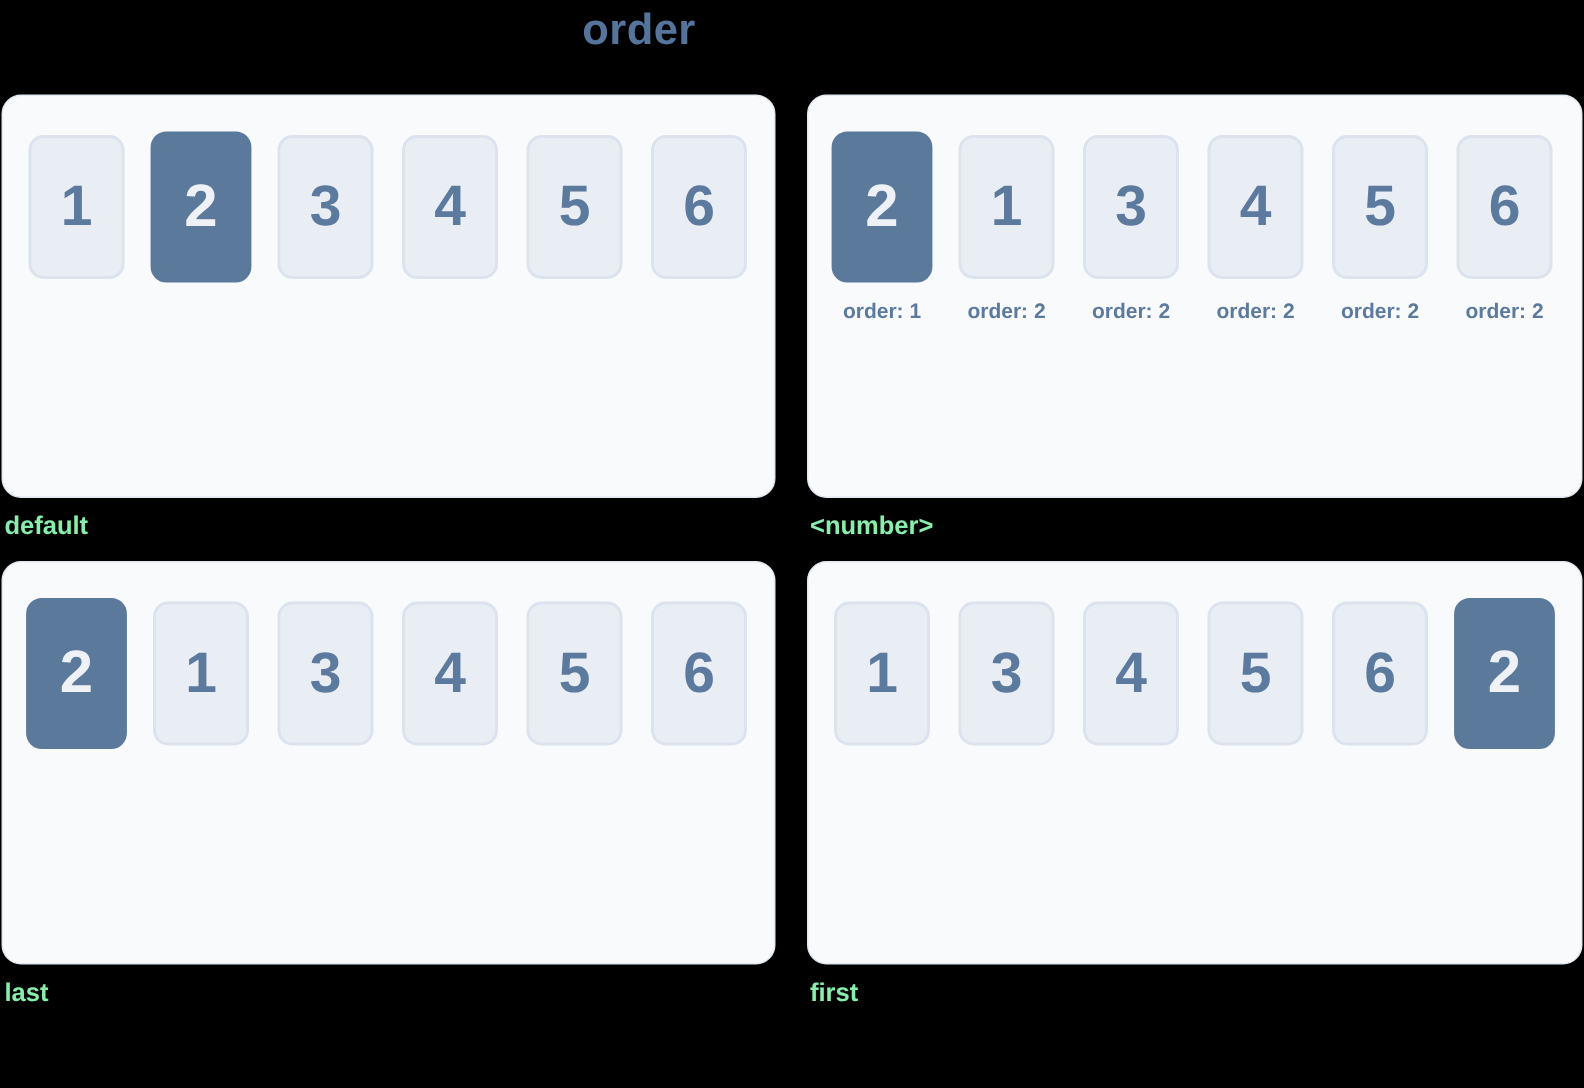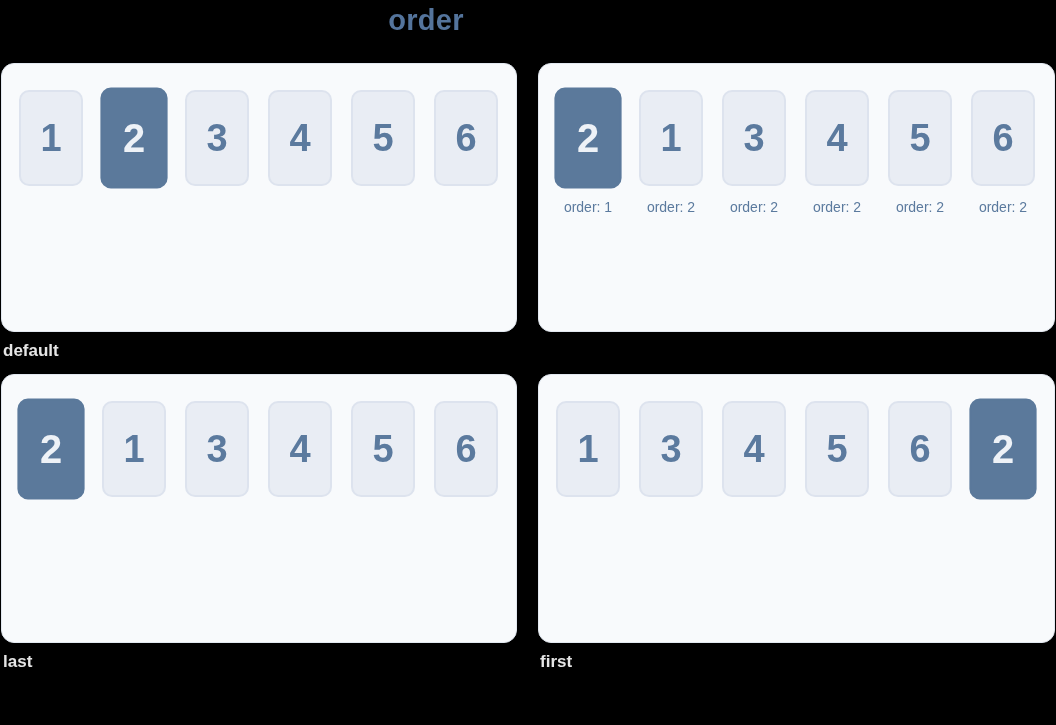--- a/index.html
+++ b/index.html
@@ -68,30 +68,30 @@
   }
   .box.highlight {
     background: #5b799b;
     border-color: #5b799b;
     color: #eef2f7;
     transform: scale(1.05);
   }
   .sub-label {
     margin-top: 13px;
     font-size: 14px;
-    font-weight: 400;
+    font-weight: 700;
     color: #5b7a9e;
     white-space: nowrap;
   }
   .caption {
     margin: 9px 0 13px 2px;
     font-size: 17px;
     line-height: 20px;
     font-weight: 700;
-    color: #e5e5e5;
+    color: #86efac;
   }
 </style>
 </head>
 <body>
 
 <div class="page">
 
   <h1 class="page-title">order</h1>
 
   <div class="grid">
@@ -144,20 +144,21 @@
             <div class="item">
               <div class="box">5</div>
               <div class="sub-label">order: 2</div>
             </div>
             <div class="item">
               <div class="box">6</div>
               <div class="sub-label">order: 2</div>
             </div>
           </div>
       </div>
+      <div class="caption">&lt;number&gt;</div>
     </section>
 
     <section>
       <div class="panel">
         <div class="row">
             <div class="item">
               <div class="box highlight">2</div>
             </div>
             <div class="item">
               <div class="box">1</div>

